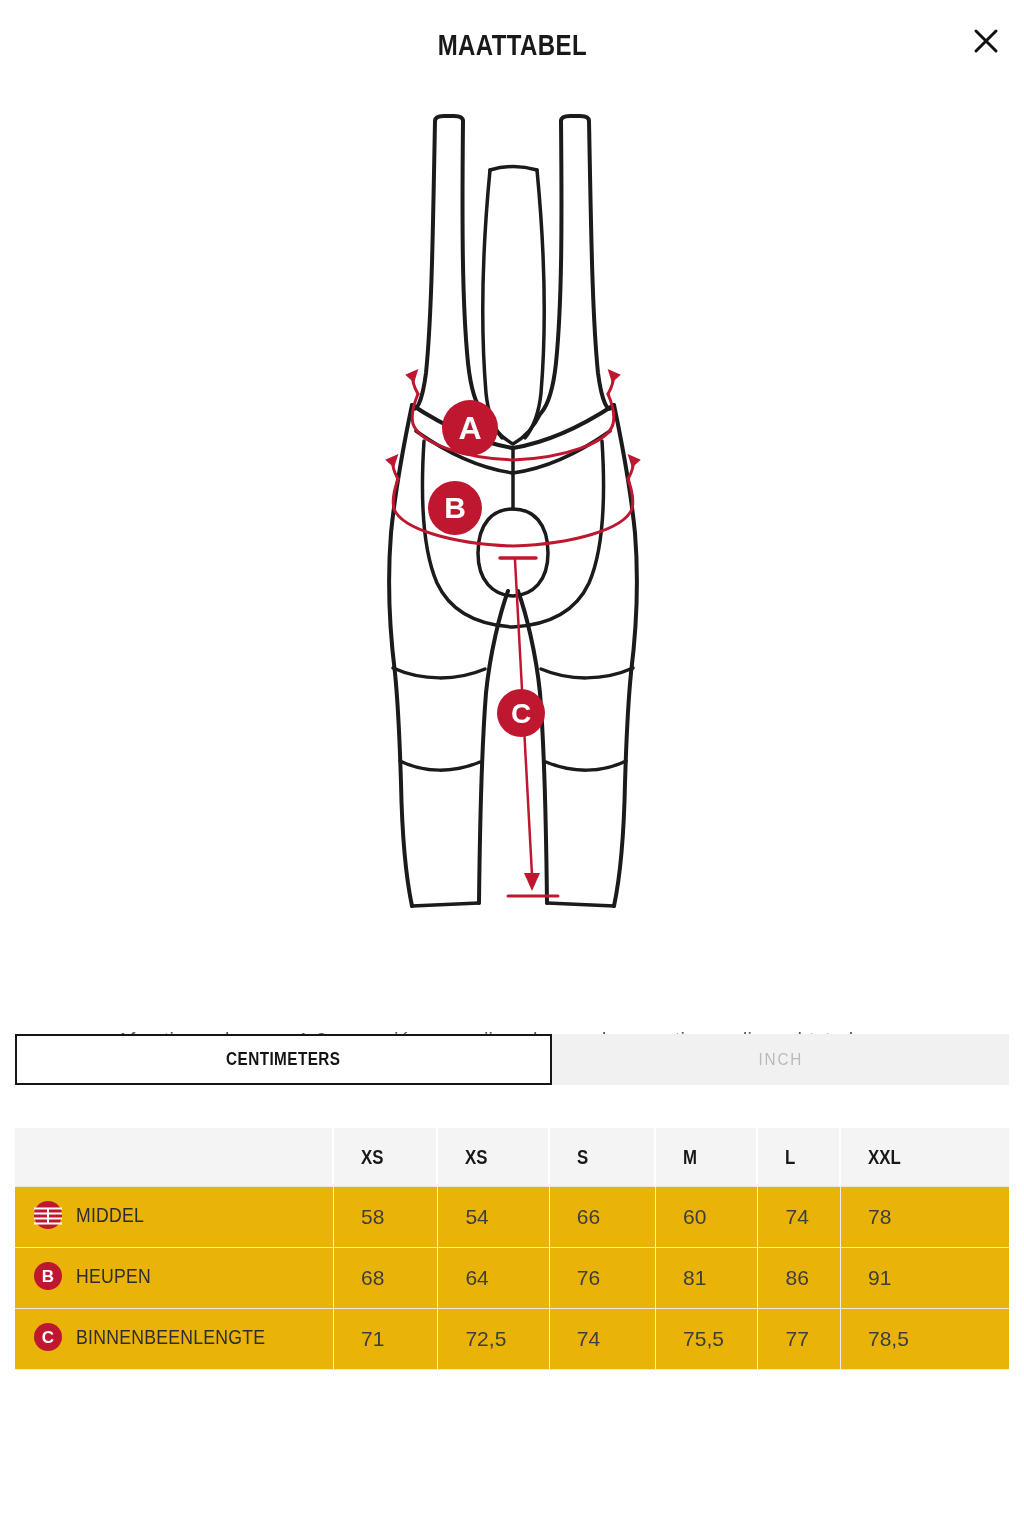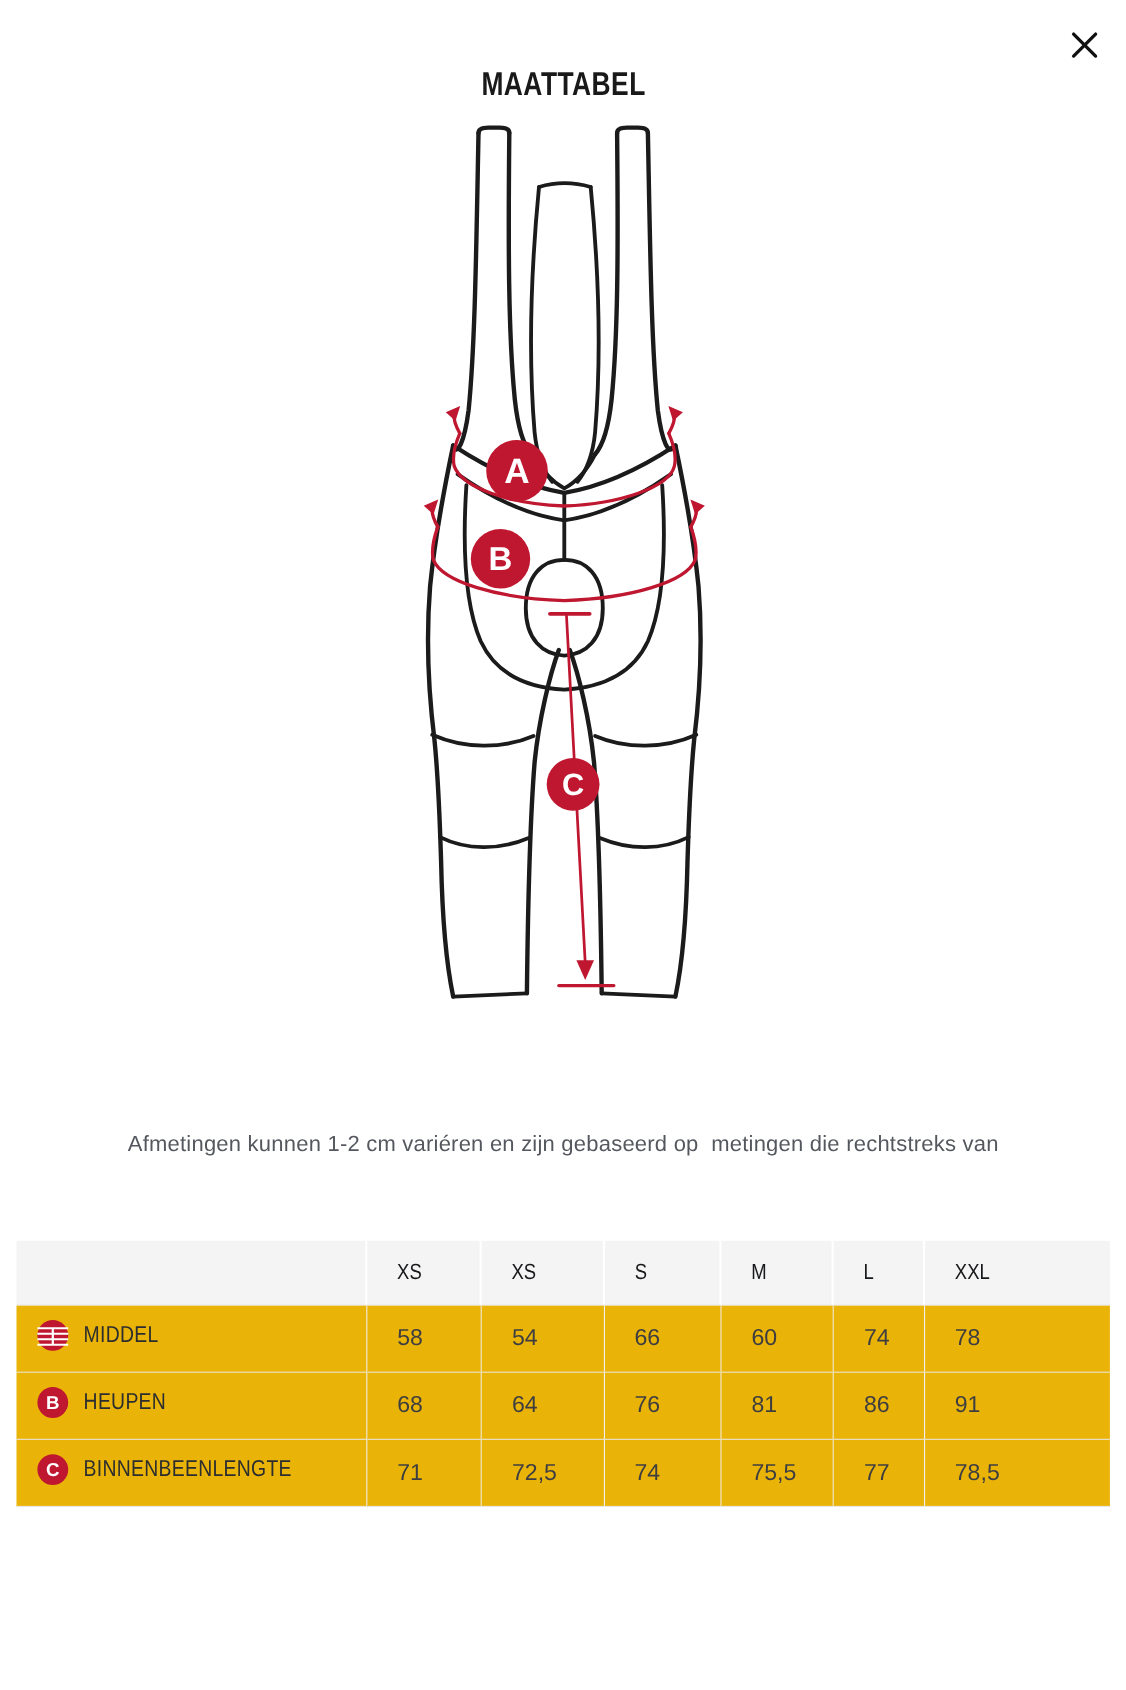--- a/index.html
+++ b/index.html
@@ -6,21 +6,21 @@
   body{
     width:1024px;height:1536px;background:#ffffff;position:relative;
     font-family:"Liberation Sans",sans-serif;color:#1a1a1a;overflow:hidden;
   }
   .cond{display:inline-block;transform:scaleX(0.8);transform-origin:center;white-space:nowrap;}
   .cond-left{display:inline-block;transform:scaleX(0.84);transform-origin:left center;white-space:nowrap;}
 
   
   .modal-header{position:absolute;top:0;left:0;right:0;height:88px;}
   .modal-title{position:absolute;top:28px;left:0;right:0;text-align:center;
-    font-size:30px;font-weight:700;letter-spacing:.5px;color:#191919;margin-top:32px;}
+    font-size:30px;font-weight:700;letter-spacing:.5px;color:#191919;}
   .close-btn{position:absolute;top:26px;right:22px;width:32px;height:32px;cursor:pointer;
     background:none;border:none;padding:0;}
 
   
   .diagram-wrap{position:absolute;top:113px;left:50%;transform:translateX(-50%);width:300px;height:822px;}
 
   
   .note{position:absolute;top:938px;left:0;right:0;text-align:center;
     color:#54585e;font-size:20px;line-height:41px;letter-spacing:.2px;white-space:pre;}
 
@@ -29,21 +29,21 @@
   .unit-btn{flex:0 0 54%;box-sizing:border-box;display:flex;align-items:center;justify-content:center;
     cursor:pointer;font-family:"Liberation Sans",sans-serif;}
   .unit-btn.active{background:#ffffff;border:2px solid #161616;
     font-size:18px;font-weight:700;color:#141414;letter-spacing:.5px;}
   .unit-btn.inactive{flex:0 0 46%;background:#f1f1f2;border:none;
     font-size:17px;font-weight:400;color:#b7bbbf;letter-spacing:2px;}
 
   
   .size-table{position:absolute;top:1128px;left:15px;width:994px;border-collapse:separate;border-spacing:0;}
   .size-table th{height:58px;background:#f4f4f5;text-align:left;padding:0 0 0 27px;
-    font-size:20px;font-weight:400;color:#17181a;border-right:2px solid #ffffff;
+    font-size:20px;font-weight:700;color:#17181a;border-right:2px solid #ffffff;
     border-bottom:1px solid #e7e7e7;}
   .size-table th:first-child{padding-left:18px;}
   .size-table th:last-child{border-right:none;}
   .size-table td{height:60px;background:#eab308;padding:0 0 0 27px;
     font-size:21px;color:#3e3e40;border-right:1px solid #efefef;border-bottom:1px solid #e9e9e9;}
   .size-table td:last-child{border-right:none;}
   .row-label-cell{padding-left:18px !important;}
   .row-label{display:inline-flex;align-items:center;gap:13px;}
   .row-label .lbl{font-size:21px;color:#2c2d2f;letter-spacing:.3px;}
   .badge-ico{width:30px;height:30px;flex:0 0 30px;}
@@ -151,20 +151,26 @@
     </g>
   </svg>
 </div>
 
 <div class="note">
   <div>Afmetingen kunnen 1-2 cm variéren en zijn gebaseerd op  metingen die rechtstreks van</div>
   <div>het kledingstuk zijn genomen.</div>
 </div>
 
 <div class="unit-toggle">
+  <div class="unit-btn active">
+    <span class="cond" style="transform:scaleX(0.85);">CENTIMETERS</span>
+  </div>
+  <div class="unit-btn inactive">
+    <span class="cond" style="transform:scaleX(0.9);">INCH</span>
+  </div>
 </div>
 
 <table class="size-table">
   <colgroup>
     <col style="width:32.1%">
       <col style="width:10.5%">
       <col style="width:11.2%">
     <col style="width:10.7%">
       <col style="width:10.3%">
       <col style="width:8.3%">

